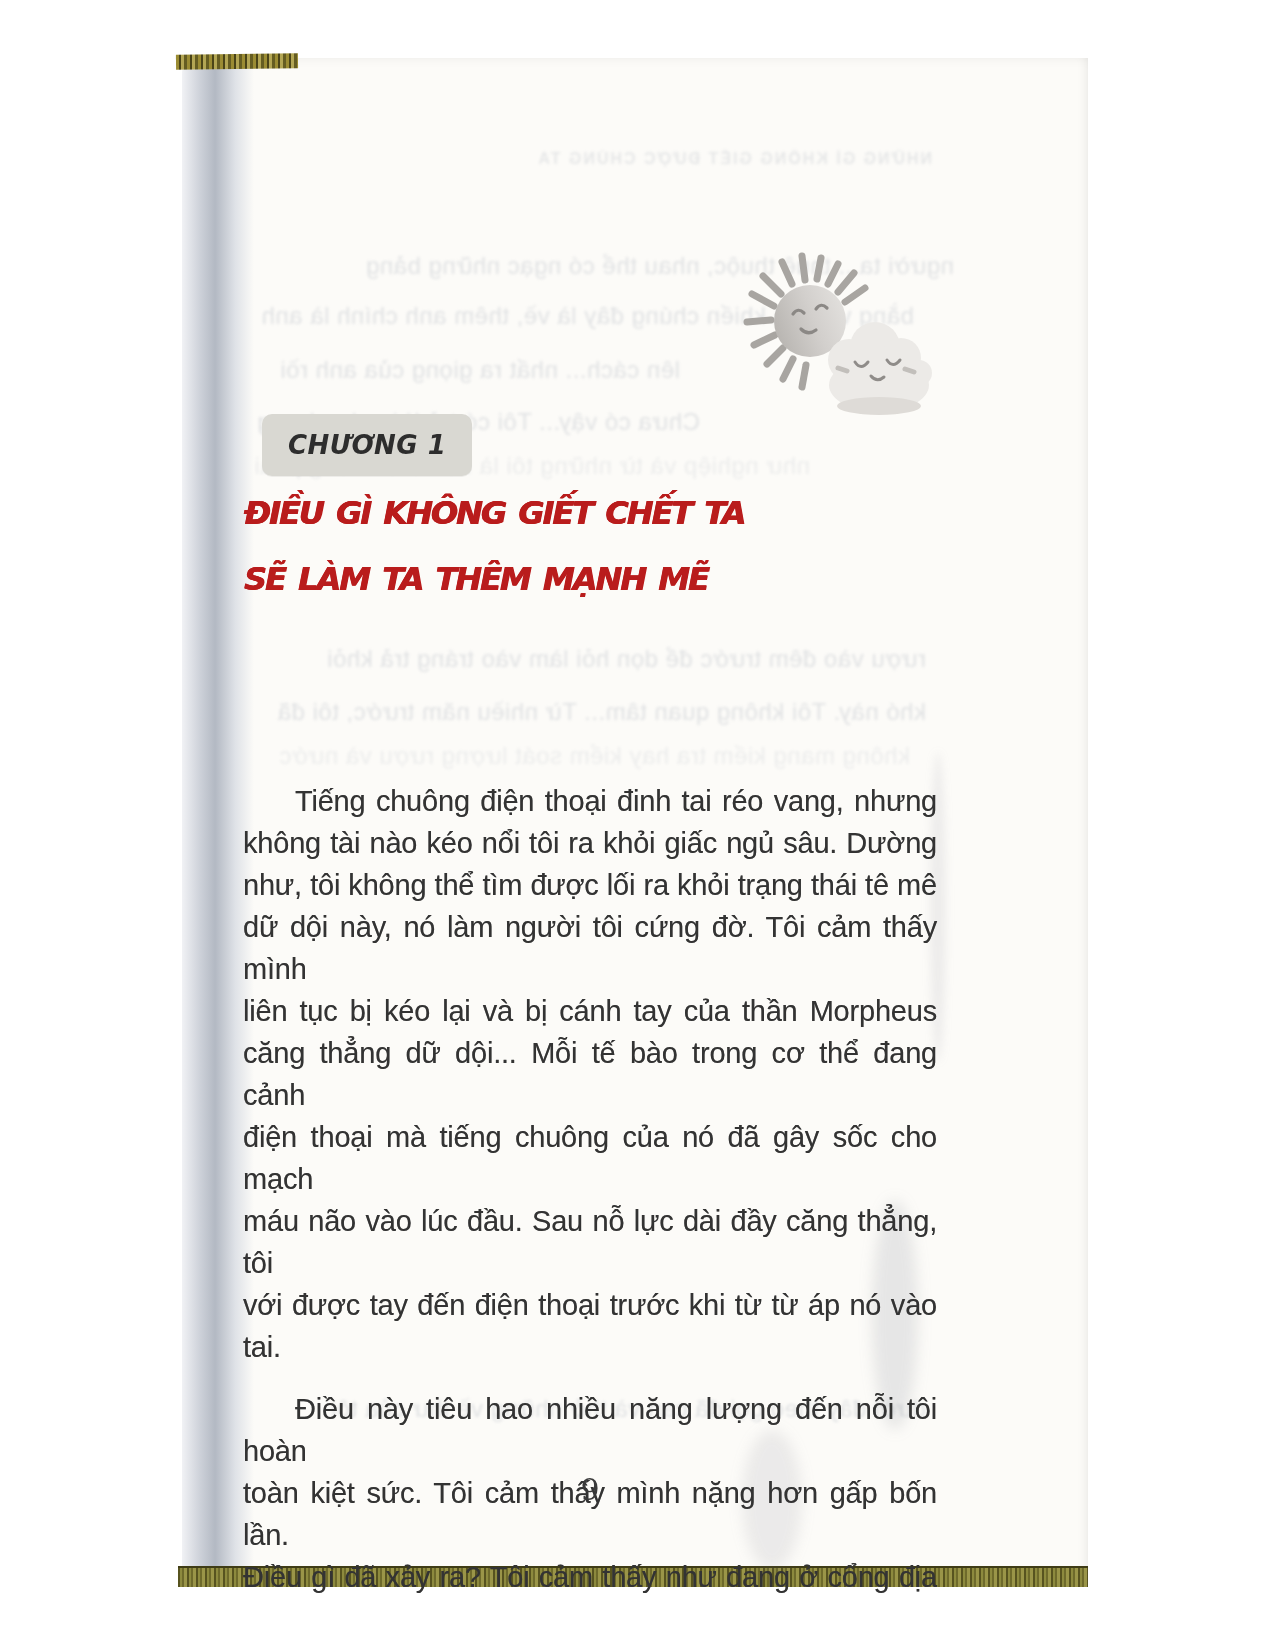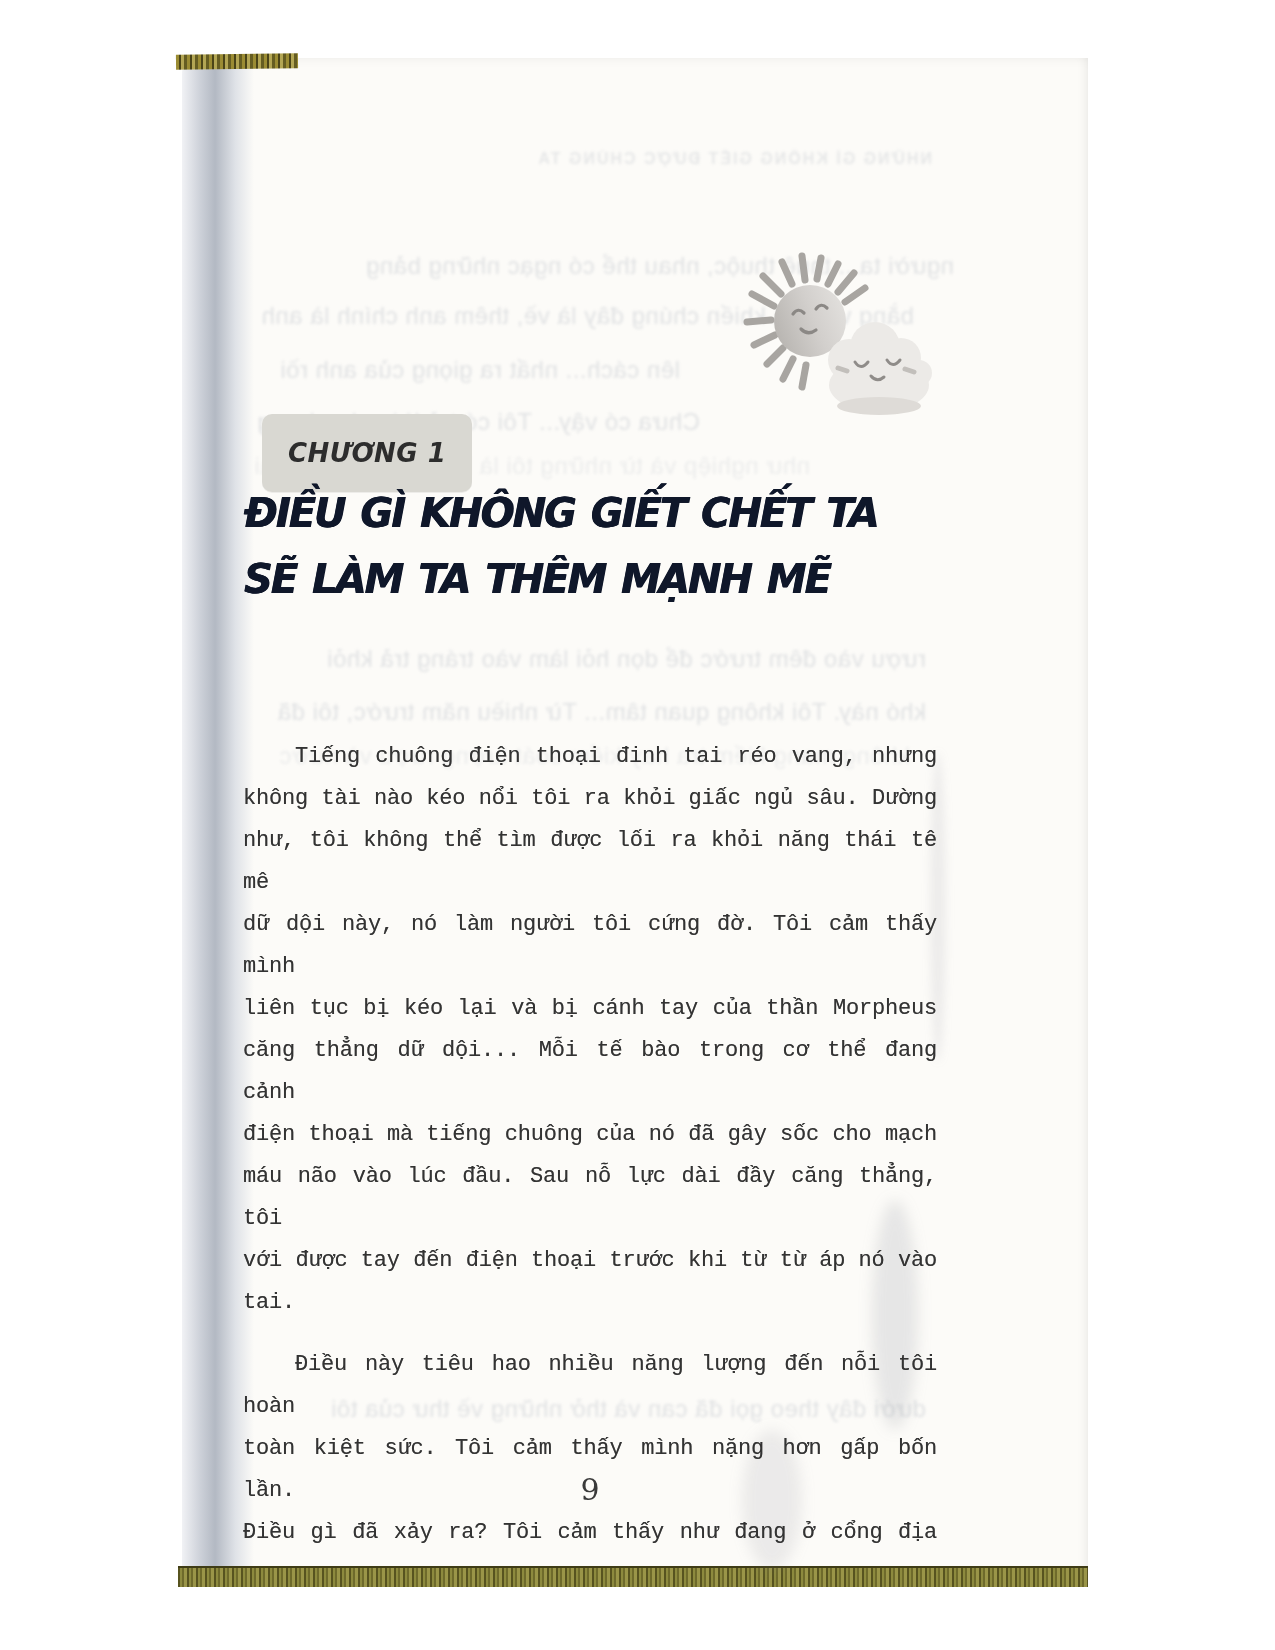--- a/index.html
+++ b/index.html
@@ -29,35 +29,35 @@
   .bleed.hdr{font-size:16px;font-weight:bold;opacity:0.22;letter-spacing:2px;}
   .bleed.lite{opacity:0.16;}
 
   
   .smudge{position:absolute;border-radius:50%;filter:blur(7px);pointer-events:none;}
   .smudge.a{left:872px;top:1200px;width:46px;height:230px;background:rgba(120,126,138,0.16);}
   .smudge.b{left:742px;top:1430px;width:60px;height:140px;background:rgba(120,126,138,0.13);}
   .smudge.c{left:930px;top:752px;width:16px;height:310px;background:rgba(128,134,146,0.12);filter:blur(4px);}
 
   
-  .badge{position:absolute;left:262px;top:414px;padding:24px 26px;background:#d9d8d2;
+  .badge{position:absolute;left:262px;top:414px;padding:16px 26px;background:#d9d8d2;
          border-radius:10px;box-shadow:0 1px 0 rgba(0,0,0,0.06);}
   .badge span{font-family:"DejaVu Sans",sans-serif;font-style:italic;font-weight:bold;
          font-size:26px;color:#2d2d2d;letter-spacing:0.5px;}
 
   
   .title{position:absolute;left:244px;top:480px;width:740px;
          font-family:"DejaVu Sans",sans-serif;font-style:italic;font-weight:bold;
-         font-size:40px;line-height:66px;color:#0f172a;letter-spacing:-2px;word-spacing:4px;
+         font-size:32px;line-height:66px;color:#b91c1c;letter-spacing:-2px;word-spacing:4px;
          text-shadow:0.6px 0 0 currentColor, -0.3px 0 0 currentColor;}
 
   
-  .bodytext{position:absolute;left:243px;top:736px;width:694px;color:#333333;
-            font-size:22px;line-height:42px;letter-spacing:-0.2px;
-            text-shadow:0 0 0.6px rgba(60,60,60,0.55);font-family:Liberation Mono, monospace;}
+  .bodytext{position:absolute;left:243px;top:780px;width:694px;color:#333333;
+            font-size:29px;line-height:42px;letter-spacing:-0.2px;
+            text-shadow:0 0 0.6px rgba(60,60,60,0.55);}
   .bline{text-align:justify;text-align-last:justify;}
   .indent{text-indent:52px;}
   .pgap{margin-top:20px;}
 
   
   .pagenum{position:absolute;left:243px;top:1472px;width:694px;text-align:center;
            font-family:"DejaVu Serif",serif;font-size:30px;color:#3a3a3a;}
 
   
   .illus{position:absolute;left:733px;top:240px;width:205px;height:200px;}
@@ -142,21 +142,21 @@
   </div>
 
   <div class="title">
     <div>ĐIỀU GÌ KHÔNG GIẾT CHẾT TA</div>
     <div>SẼ LÀM TA THÊM MẠNH MẼ</div>
   </div>
 
   <div class="bodytext">
     <div class="bline indent">Tiếng chuông điện thoại đinh tai réo vang, nhưng</div>
     <div class="bline">không tài nào kéo nổi tôi ra khỏi giấc ngủ sâu. Dường</div>
-    <div class="bline">như, tôi không thể tìm được lối ra khỏi năng thái tê mê</div>
+    <div class="bline">như, tôi không thể tìm được lối ra khỏi trạng thái tê mê</div>
     <div class="bline">dữ dội này, nó làm người tôi cứng đờ. Tôi cảm thấy mình</div>
     <div class="bline">liên tục bị kéo lại và bị cánh tay của thần Morpheus</div>
     <div class="bline">căng thẳng dữ dội... Mỗi tế bào trong cơ thể đang cảnh</div>
     <div class="bline">điện thoại mà tiếng chuông của nó đã gây sốc cho mạch</div>
     <div class="bline">máu não vào lúc đầu. Sau nỗ lực dài đầy căng thẳng, tôi</div>
     <div class="bline">với được tay đến điện thoại trước khi từ từ áp nó vào tai.</div>
     <div class="bline indent pgap">Điều này tiêu hao nhiều năng lượng đến nỗi tôi hoàn</div>
     <div class="bline">toàn kiệt sức. Tôi cảm thấy mình nặng hơn gấp bốn lần.</div>
     <div class="bline">Điều gì đã xảy ra? Tôi cảm thấy như đang ở cổng địa</div>
   </div>

